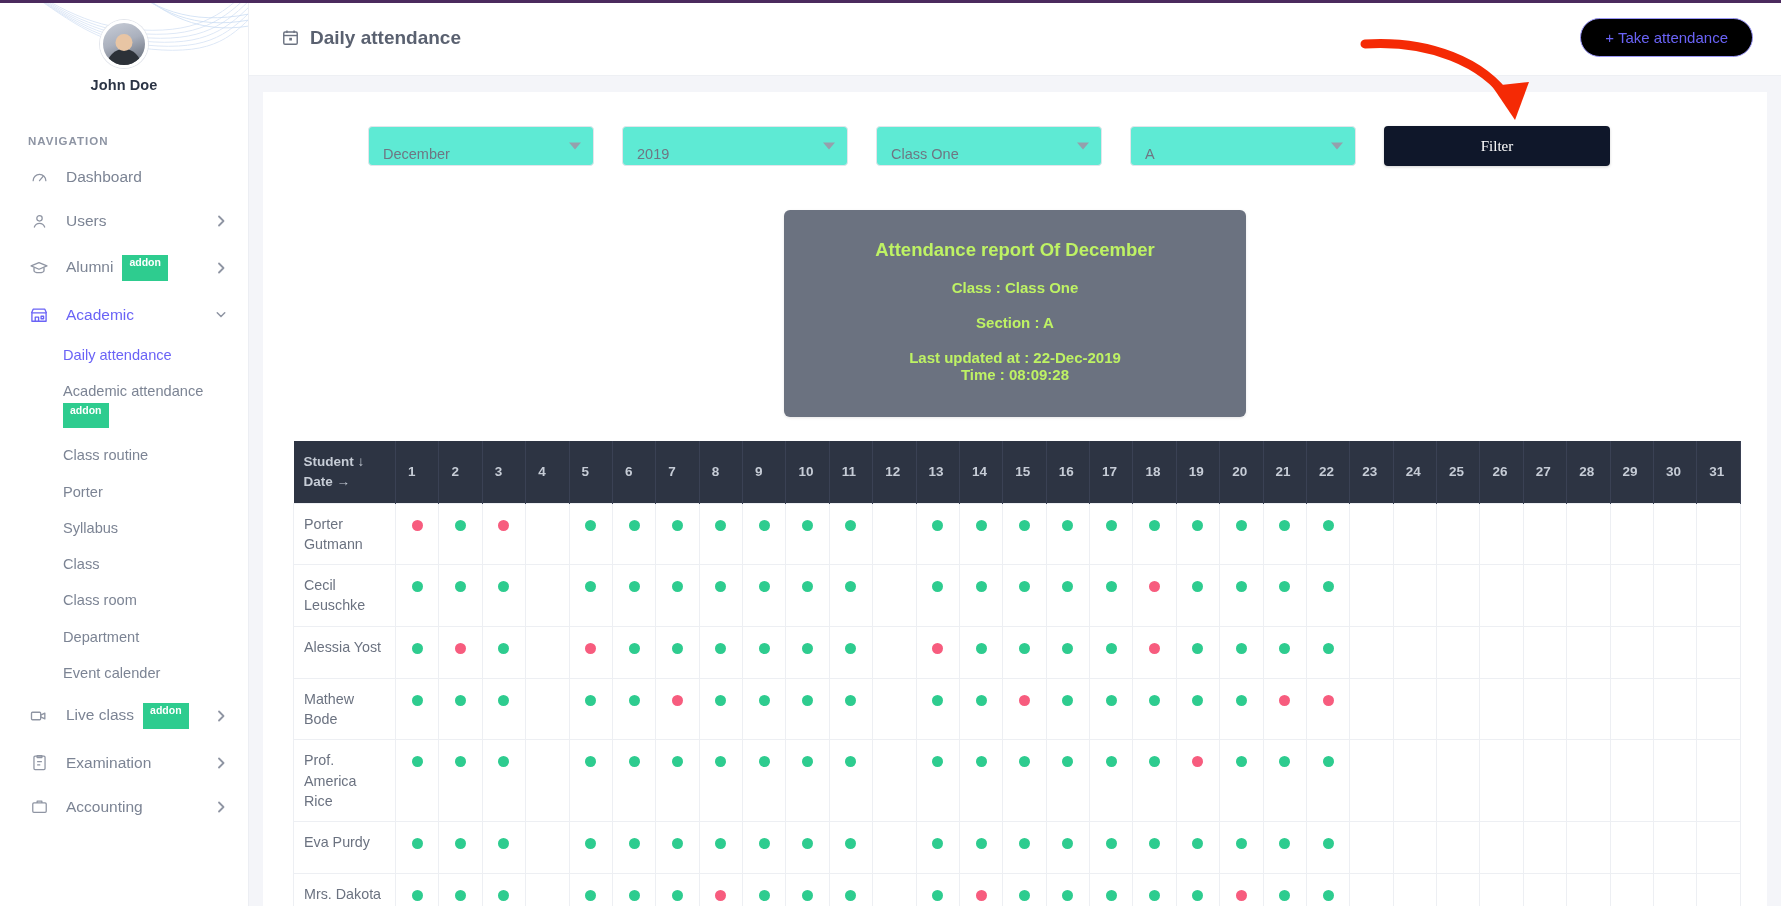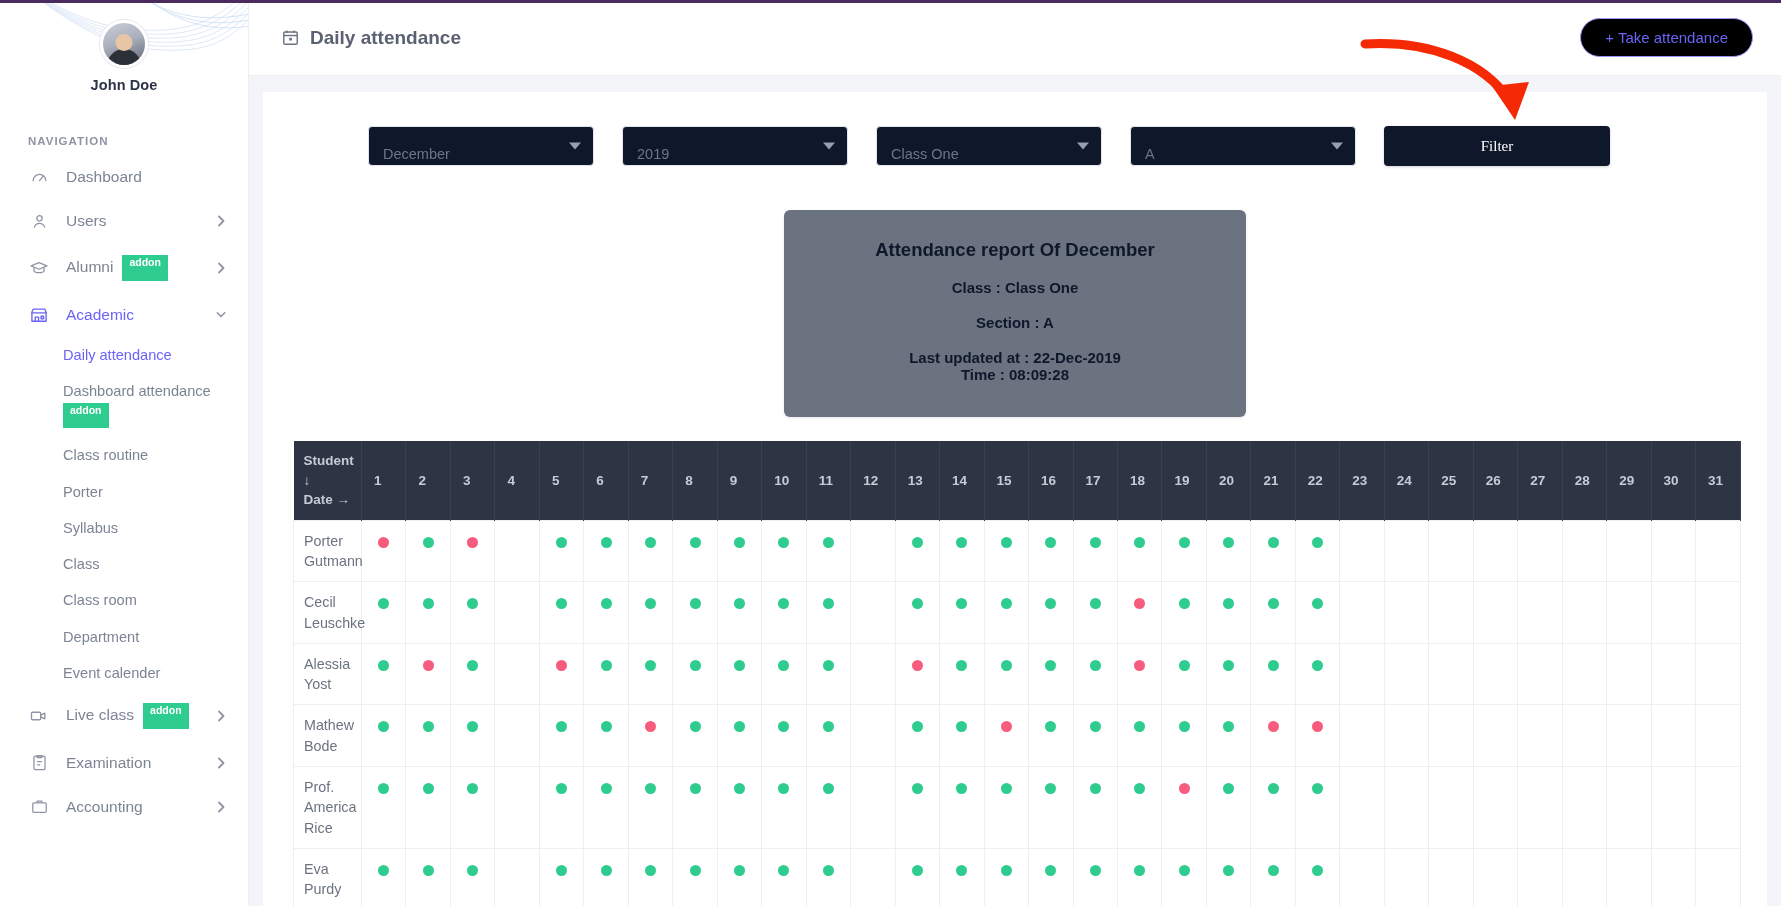--- a/index.html
+++ b/index.html
@@ -202,21 +202,21 @@
   .select-wrap {
     position: relative;
     flex: 1 1 0;
     max-width: 226px;
   }
   .select-box {
     width: 100%;
     height: 40px;
     border: 1px solid #e2e5ea;
     border-radius: 4px;
-    background: #0f172a;
+    background: #5eead4;
     display: flex;
     align-items: center;
     padding: 16px 34px 0 14px;
     font-size: 14.5px;
     color: #6f7683;
     cursor: pointer;
   }
   .caret {
     position: absolute;
     right: 13px; top: 50%;
@@ -239,21 +239,21 @@
     cursor: pointer;
     font-family: Liberation Serif, serif;
     box-shadow: 0 1px 3px rgba(0,0,0,.18);
   }
 
   .report-card {
     margin: 44px auto 0;
     width: 462px;
     background: #6b7280;
     border-radius: 6px;
-    color: #0f172a;
+    color: #bef264;
     text-align: center;
     padding: 29px 20px 34px;
     box-shadow: 0 1px 3px rgba(0,0,0,.10);
   }
   .report-card h2 {
     font-size: 18.5px;
     font-weight: 700;
     margin-bottom: 18px;
   }
   .report-card .line {
@@ -279,21 +279,21 @@
     color: #c6ccd6;
     font-size: 13.5px;
     font-weight: 700;
     text-align: left;
     padding: 10px 0 10px 12px;
     border-right: 1px solid #3a4154;
     height: 62px;
     vertical-align: middle;
   }
   table.att thead th.student-col {
-    width: 68px;
+    width: 102px;
     line-height: 1.45;
     padding-left: 10px;
   }
   table.att thead th.day-col { width: auto; }
   table.att tbody td {
     border: 1px solid #edeff3;
     height: 52px;
     vertical-align: top;
     padding: 13px 0 0 0;
     text-align: center;
@@ -415,21 +415,21 @@
           <svg width="12" height="9" viewBox="0 0 12 9" fill="none" stroke="currentColor" stroke-width="1.8" stroke-linecap="round" stroke-linejoin="round">
               <path d="M1.5 2.5L6 7L10.5 2.5"></path>
             </svg>
         </span>
       </div>
 
       <div class="subnav-item active">
         <span>Daily attendance</span>
       </div>
       <div class="subnav-item">
-        <span>Dashboard attendance</span>
+        <span>Academic attendance</span>
         <br><span class="badge-addon">addon</span>
       </div>
       <div class="subnav-item">
         <span>Class routine</span>
       </div>
       <div class="subnav-item">
         <span>Porter</span>
       </div>
       <div class="subnav-item">
         <span>Syllabus</span>

